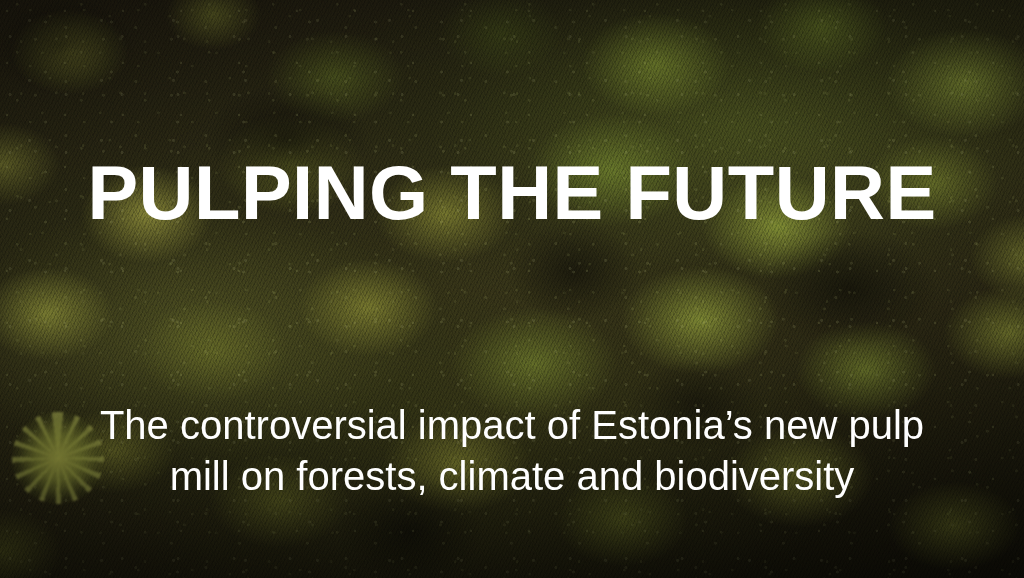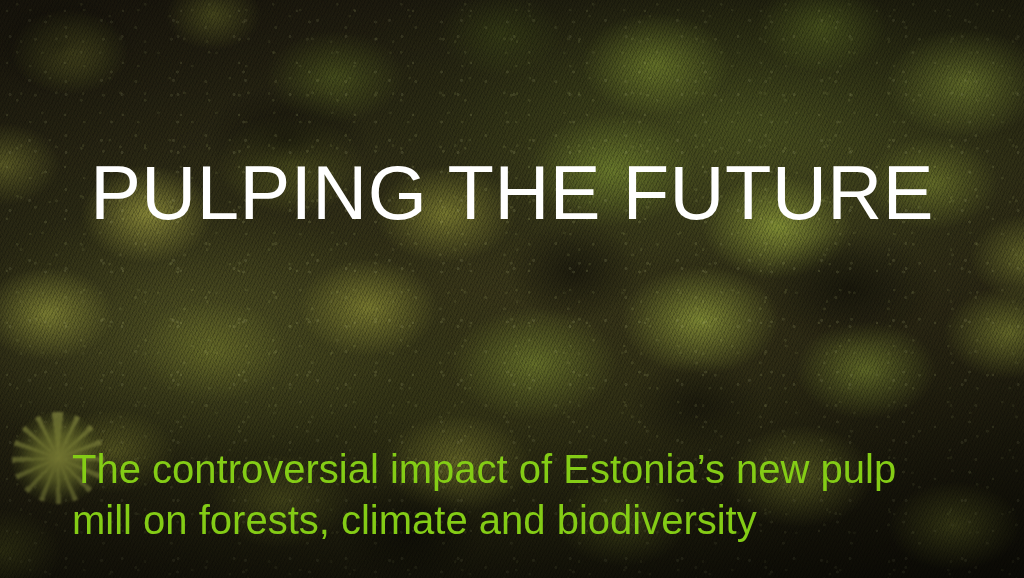--- a/index.html
+++ b/index.html
@@ -176,33 +176,33 @@
 
   .slide-title {
     position: absolute;
     left: 0;
     right: 0;
     top: 104px;
     text-align: center;
     color: #ffffff;
     font-family: "Liberation Sans", sans-serif;
     font-size: 76px;
-    font-weight: 400;
+    font-weight: 700;
     line-height: 1.0;
     letter-spacing: 0.5px;
     white-space: nowrap;
   }
 
   .slide-subtitle {
     position: absolute;
     left: 0;
     right: 0;
-    top: 444px;
-    text-align: left;
-    color: #84cc16;
+    top: 400px;
+    text-align: center;
+    color: #ffffff;
     font-family: "Liberation Sans", sans-serif;
     font-size: 40px;
     font-weight: 400;
     line-height: 1.27;
     max-width: 880px;
     margin: 0 auto;
   }
 </style>
 </head>
 <body>

